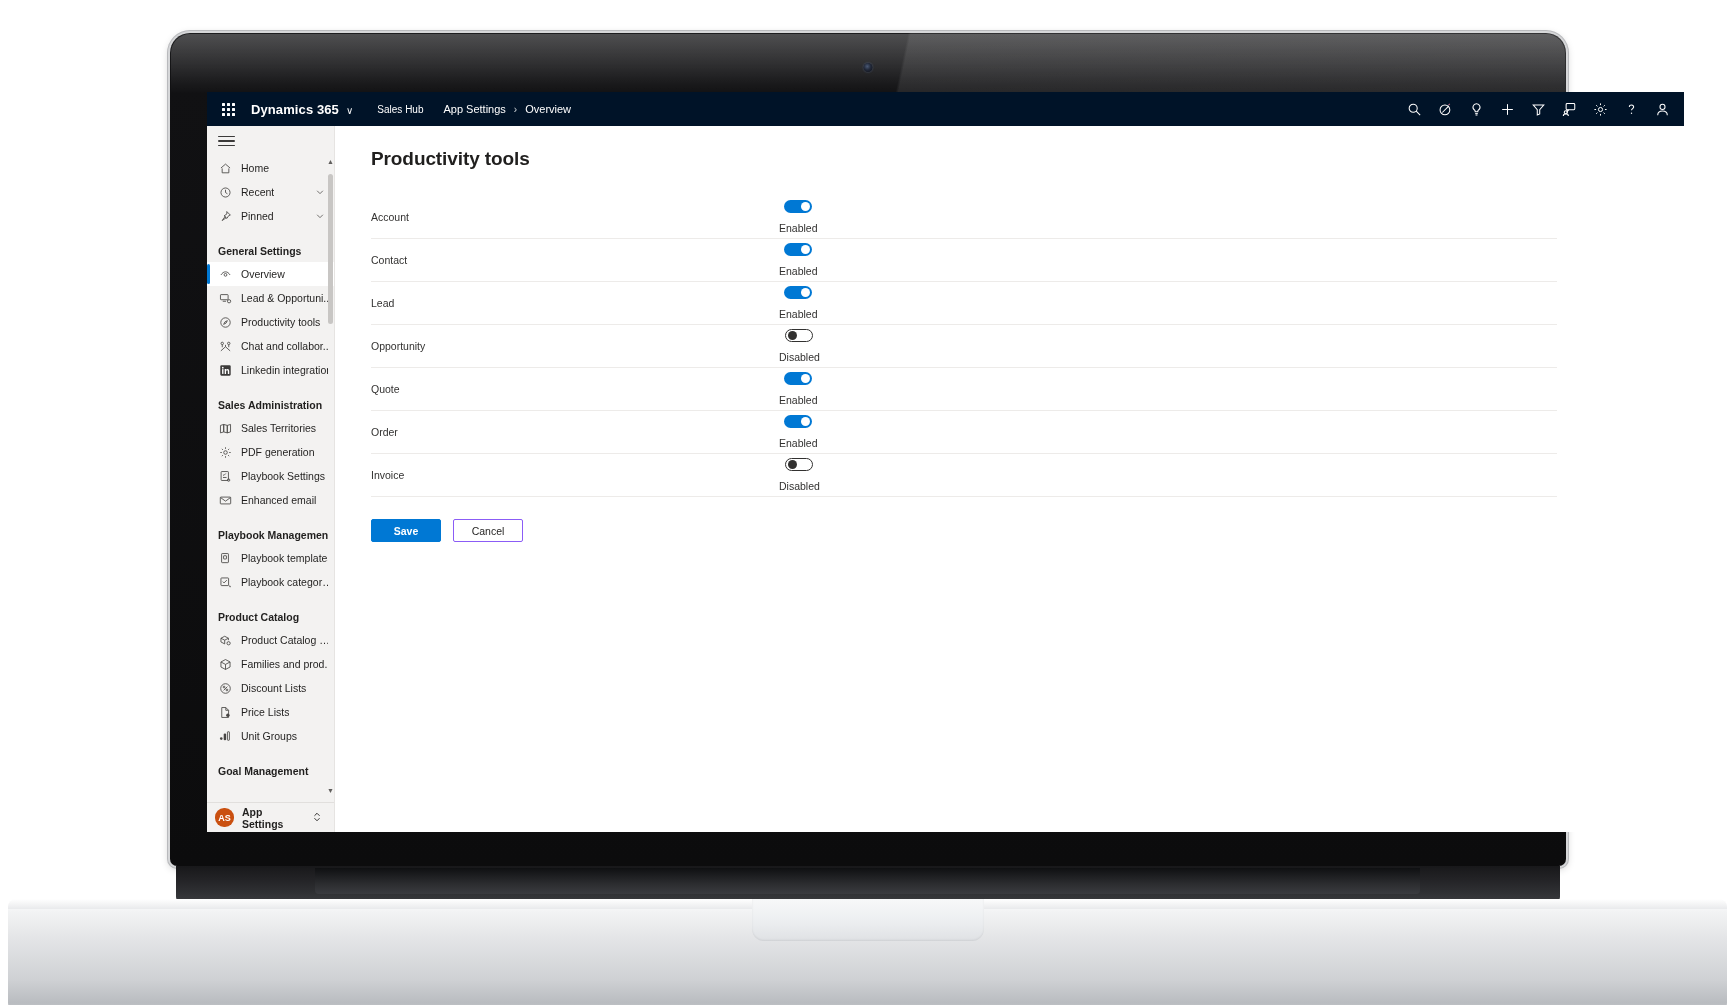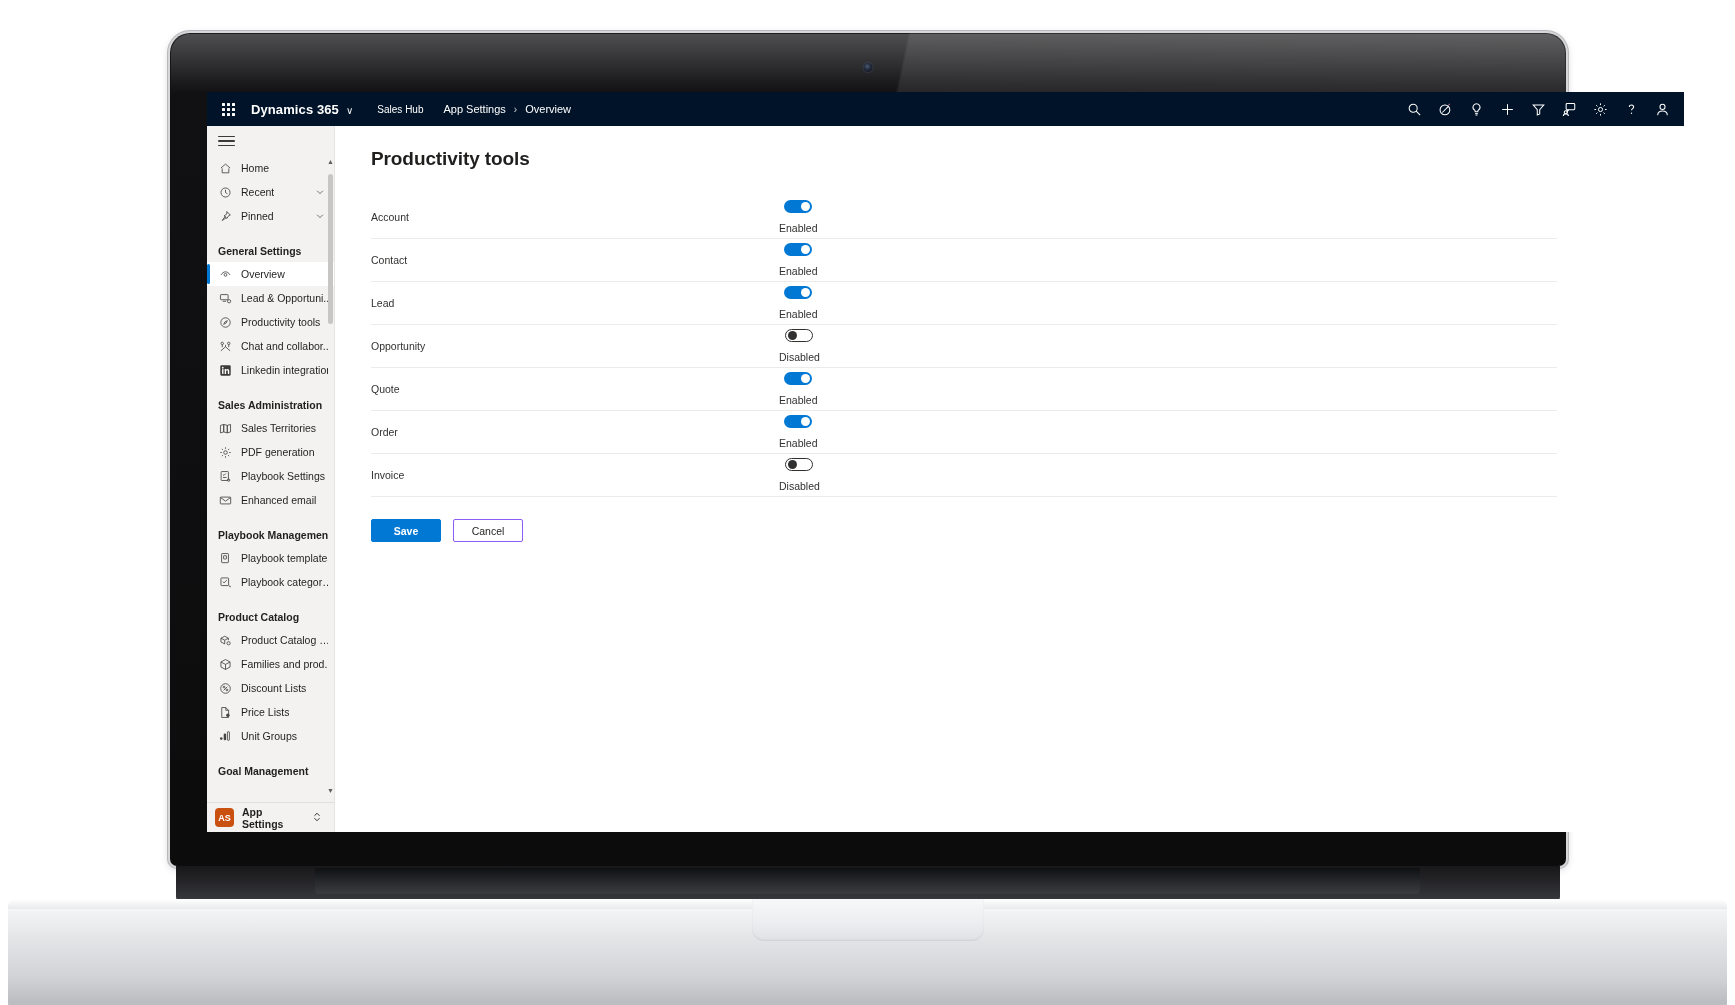--- a/index.html
+++ b/index.html
@@ -236,21 +236,21 @@
     gap: 8px;
     cursor: pointer;
     background:#f3f2f1;
   }
   .area-badge {
     width: 19px; height: 19px;
     background:#ca5010;
     color:#fff;
     font-size: 9px; font-weight:700;
     display:flex; align-items:center; justify-content:center;
-    border-radius: 4px;
+    border-radius: 9px;
     flex-shrink:0;
   }
   .area-label { font-size: 10.5px; font-weight:600; color:#201f1e; }
   .area-chev { margin-left:auto; margin-right: 12px; color:#201f1e; }
 
   
   .main {
     flex: 1 1 auto;
     background:#ffffff;
     padding: 22px 0 0 36px;

